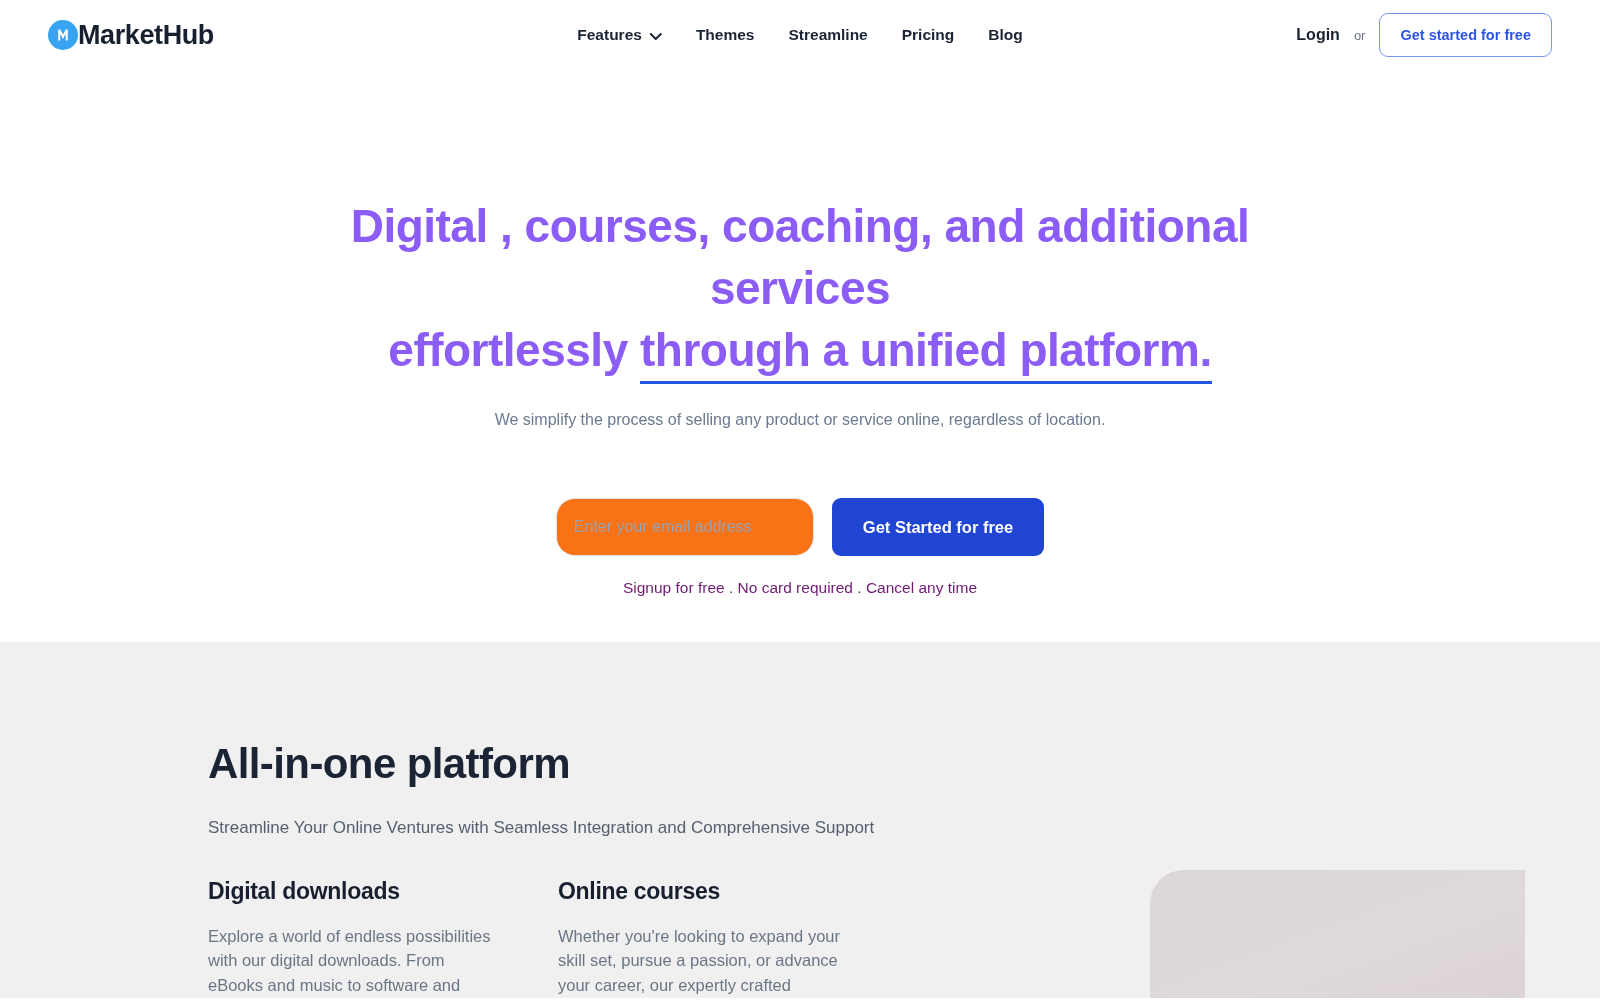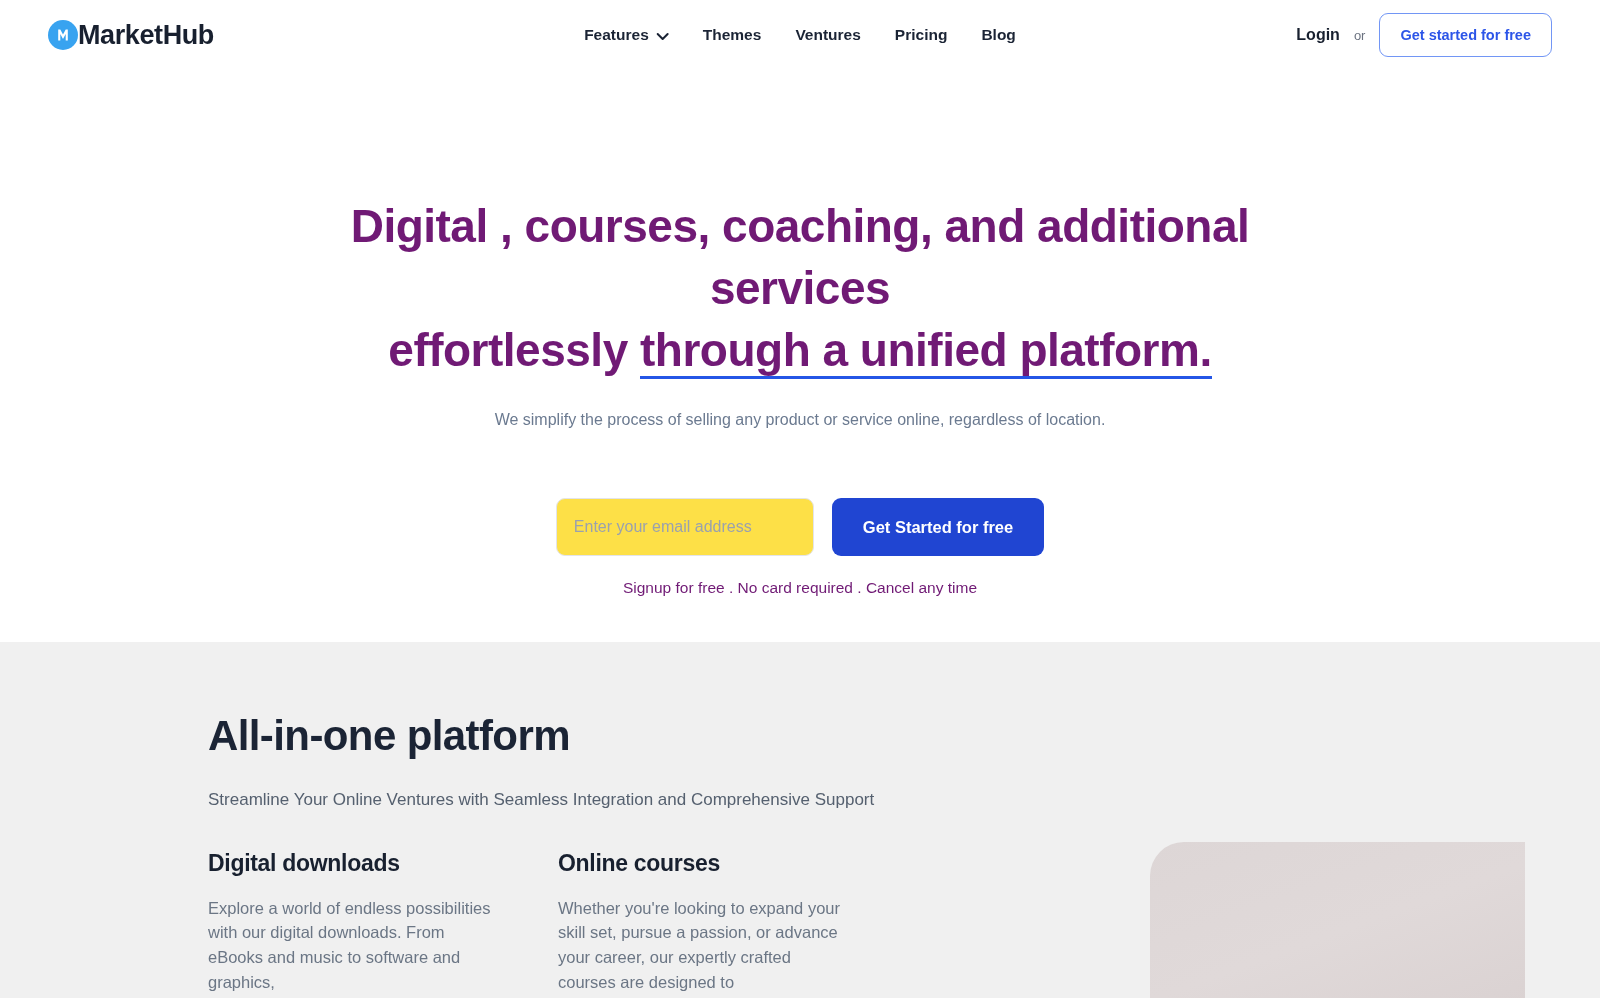--- a/index.html
+++ b/index.html
@@ -116,28 +116,29 @@
     height: 572px;
     padding-top: 125px;
     text-align: center;
   }
 
   .hero-title {
     font-size: 46px;
     font-weight: 700;
     line-height: 1.35;
     letter-spacing: -0.5px;
-    color: #701a75;
+    color: #8b5cf6;
     max-width: 990px;
     margin: 0 auto;
     text-align: center;
   }
 
   .hero-underline {
     border-bottom: 3.5px solid #2456e6;
+    padding-bottom: 5px;
   }
 
   .hero-sub {
     margin-top: 27px;
     font-size: 16px;
     line-height: 1.5;
     color: #6b7a90;
     font-weight: 400;
   }
 
@@ -146,22 +147,22 @@
     display: flex;
     justify-content: center;
     align-items: stretch;
     gap: 18px;
   }
 
   .email-input {
     width: 258px;
     height: 58px;
     border: 1.5px solid #e3e4e9;
-    border-radius: 9px;
-    background: #fde047;
+    border-radius: 19px;
+    background: #f97316;
     padding: 0 17px;
     font-size: 16px;
     font-family: inherit;
     color: #18202f;
     outline: none;
   }
 
   .email-input::placeholder { color: #9aa1ae; }
 
   .btn-primary {
@@ -181,21 +182,21 @@
   .signup-note {
     margin-top: 23px;
     font-size: 15.5px;
     color: #701a75;
   }
 
   
   .features {
     background: #f0f0f0;
     height: 356px;
-    padding: 70px 0 0 0;
+    padding: 98px 0 0 0;
     position: relative;
     overflow: hidden;
   }
 
   .features-inner {
     max-width: 1280px;
     margin: 0 auto;
     padding: 0 48px;
     position: relative;
   }
@@ -267,21 +268,21 @@
   <nav class="primary-nav">
     <a class="nav-link">
       <span>Features</span>
       <span class="chevron-down">
         <svg width="13" height="9" viewBox="0 0 13 9" aria-hidden="true">
           <path d="M1.5 2 L6.5 7 L11.5 2" stroke="#1b2435" stroke-width="2" fill="none" stroke-linecap="round" stroke-linejoin="round"></path>
         </svg>
       </span>
     </a>
     <a class="nav-link">Themes</a>
-    <a class="nav-link">Ventures</a>
+    <a class="nav-link">Streamline</a>
     <a class="nav-link">Pricing</a>
     <a class="nav-link">Blog</a>
   </nav>
 
   <div class="header-auth">
     <a class="login-link">Login</a>
     <span class="auth-or">or</span>
     <button class="btn-outline">Get started for free</button>
   </div>
 

